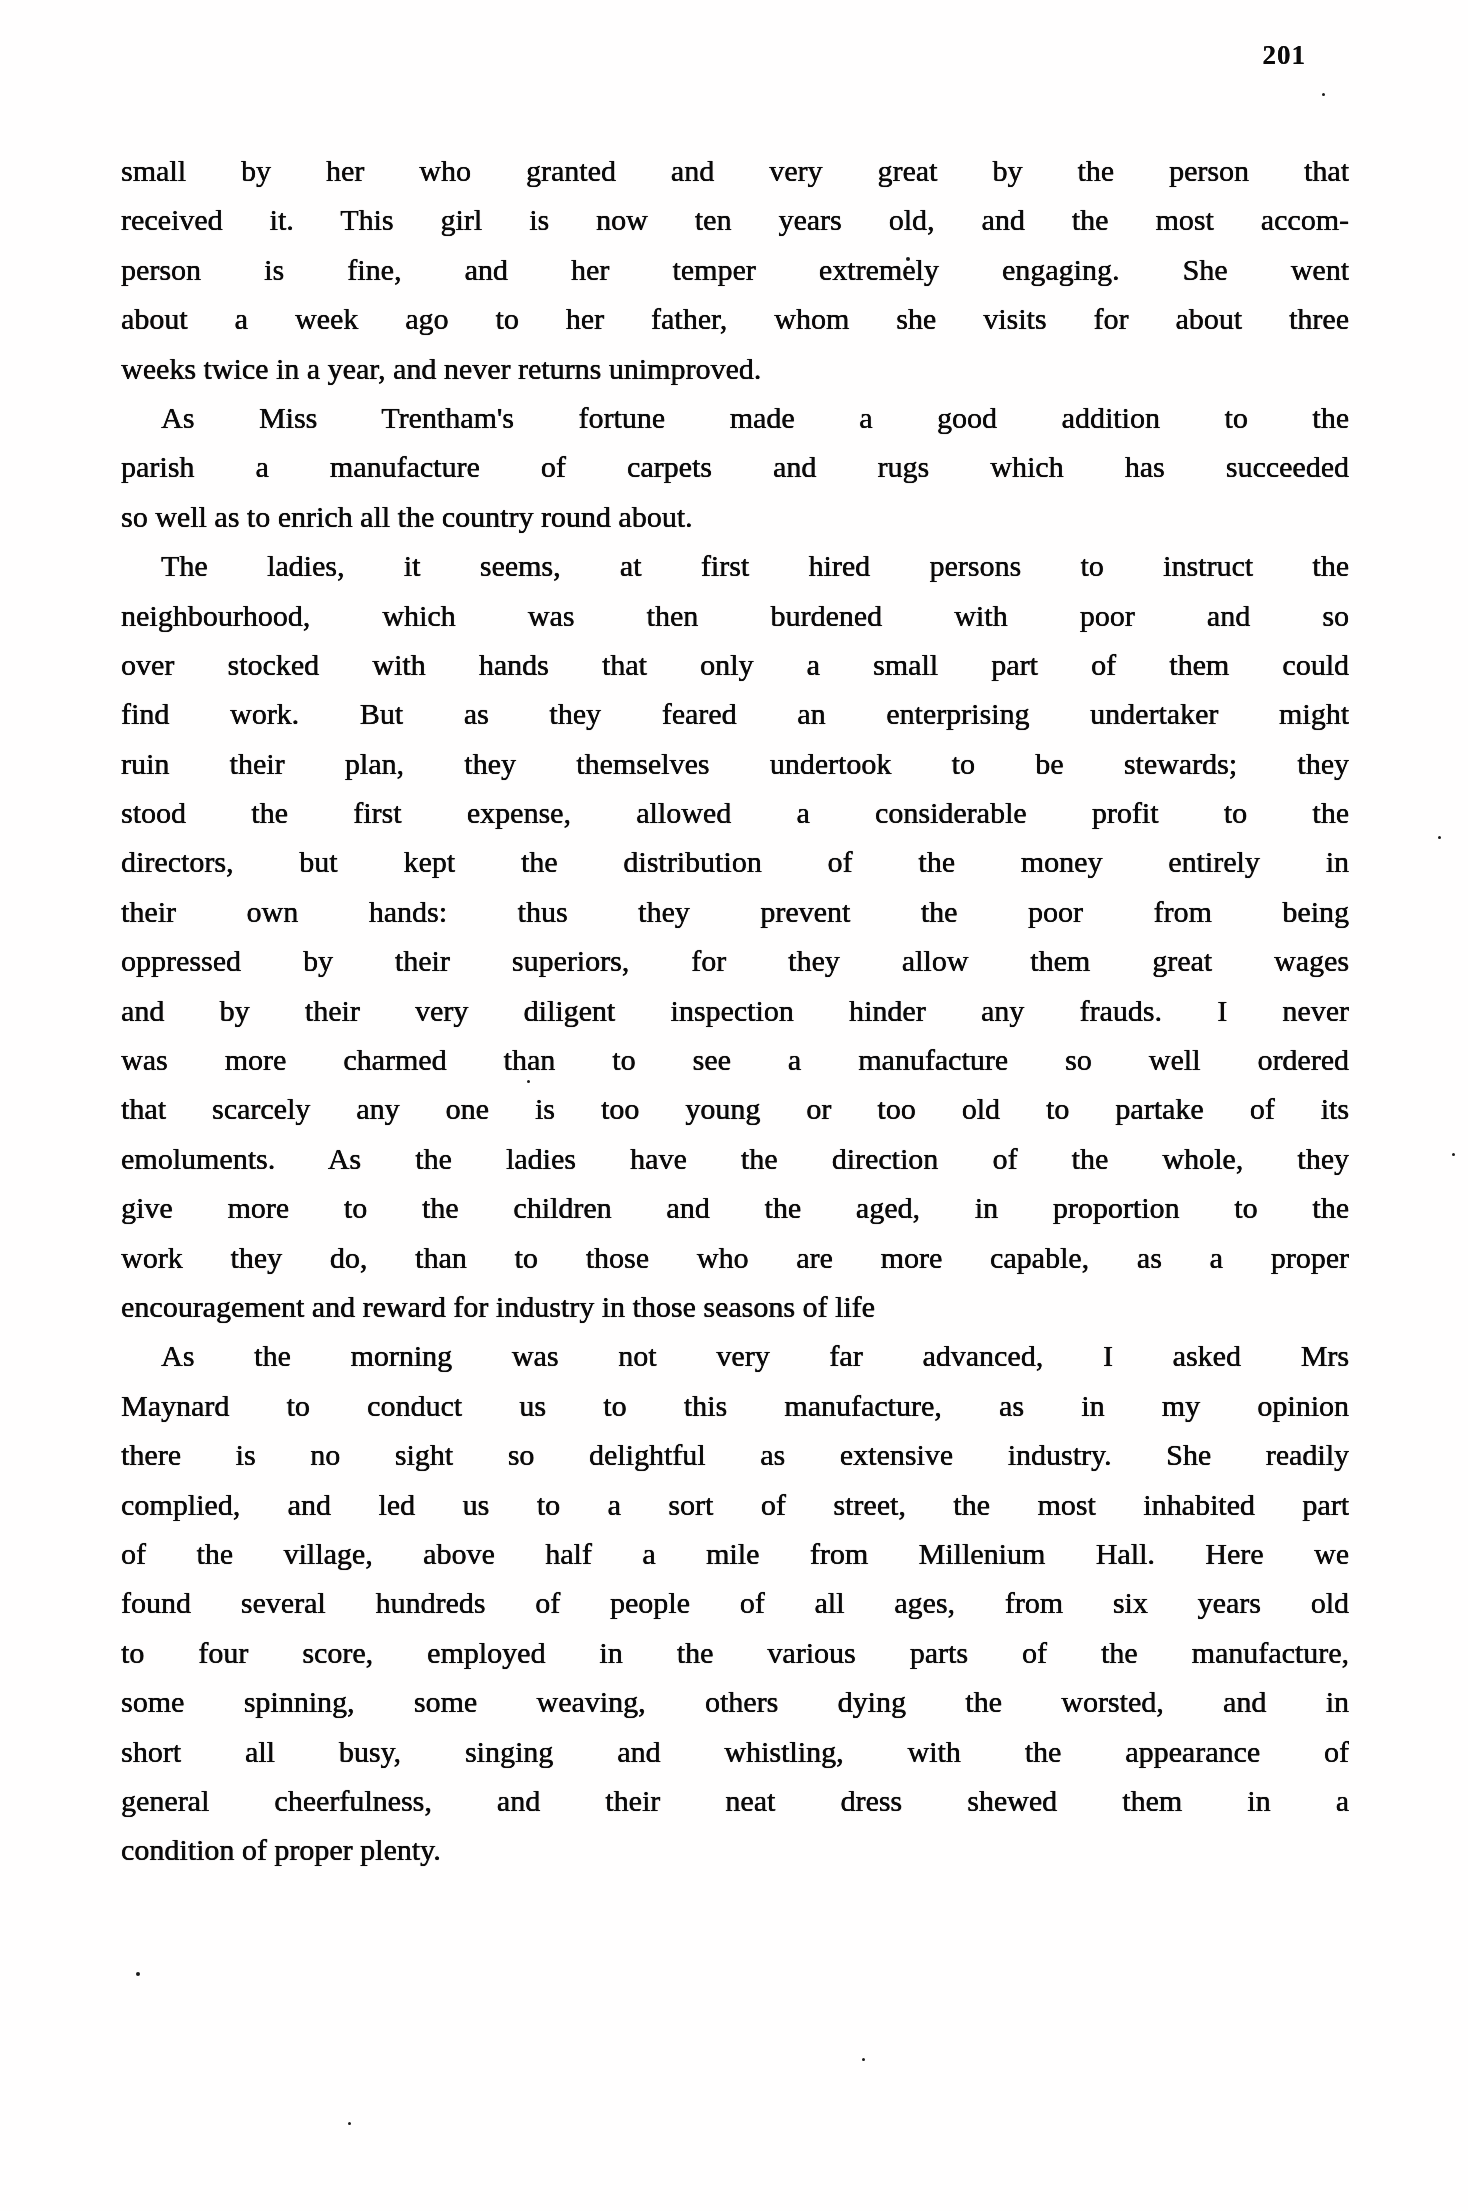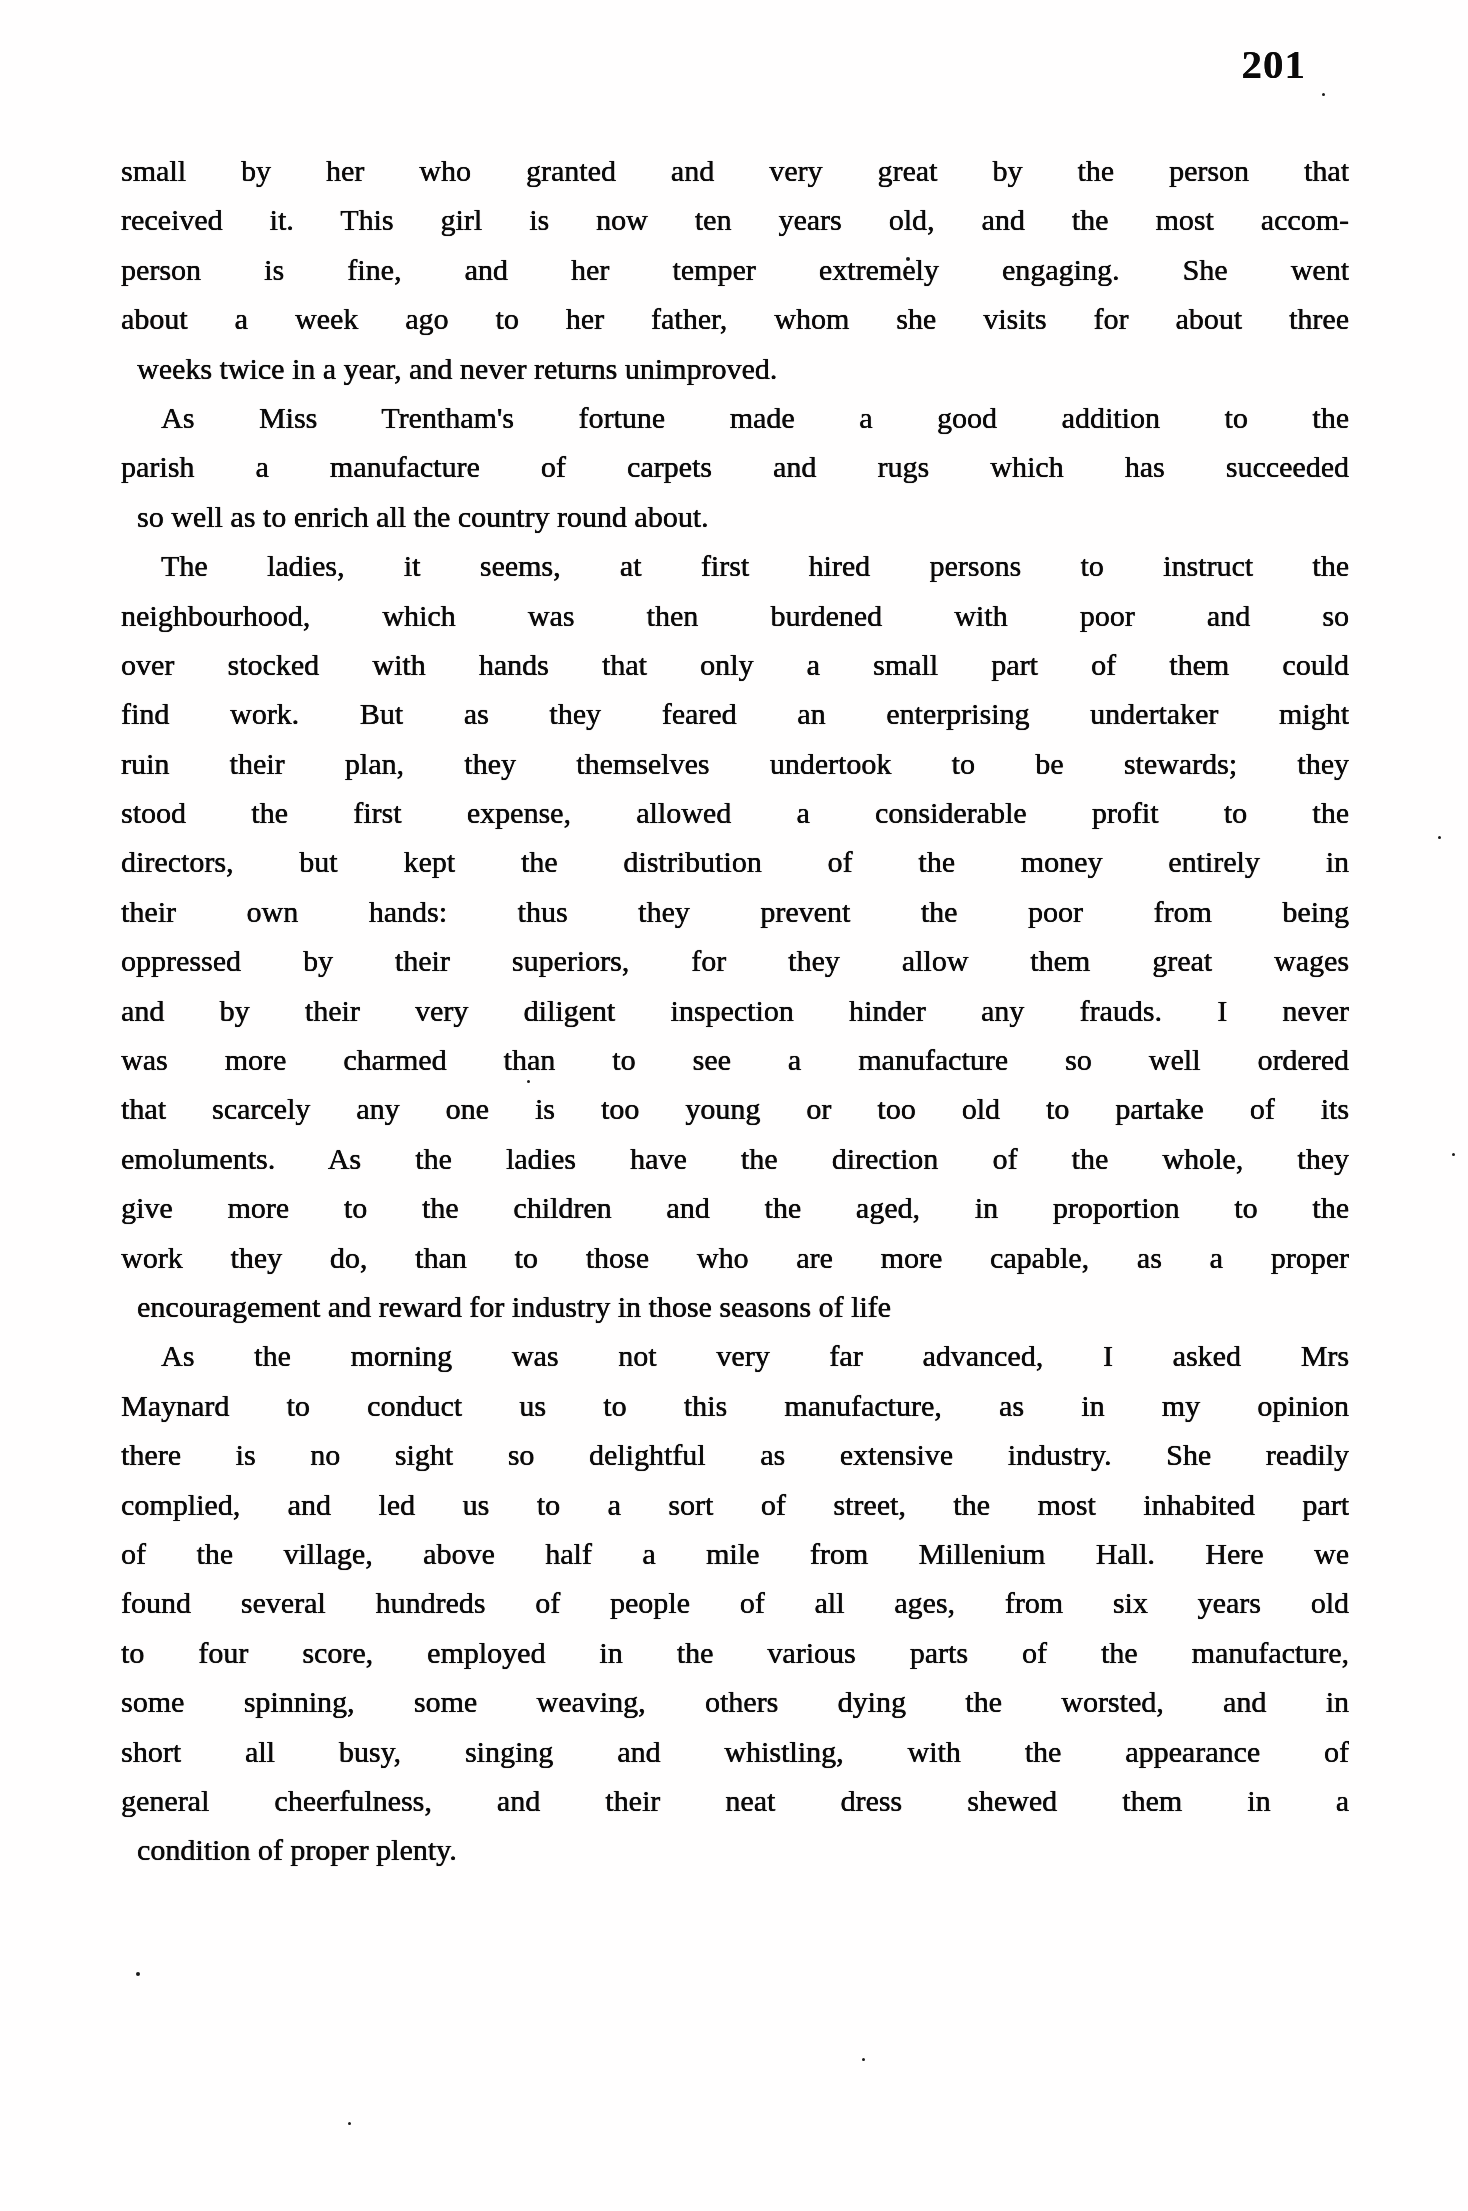--- a/index.html
+++ b/index.html
@@ -13,21 +13,21 @@
     height: 2211px;
     background: #fffefe;
     overflow: hidden;
     font-family: "Liberation Serif", serif;
     color: #0b0a0a;
   }
   .page-number {
     position: absolute;
     top: 40px;
     right: 162px;
-    font-size: 41px;
+    font-size: 27px;
     font-weight: 700;
     letter-spacing: 1px;
     color: #0b0a0a;
     text-shadow: 0 0 0.6px rgba(0,0,0,0.85);
   }
   .text-block {
     position: absolute;
     left: 121px;
     top: 146px;
     width: 1228px;
@@ -45,21 +45,20 @@
     text-align-last: justify;
     white-space: normal;
     overflow: hidden;
     text-shadow: 0 0 0.7px rgba(0,0,0,0.9), 0.35px 0 0 rgba(0,0,0,0.75);
   }
   .line.indent {
     text-indent: 40px;
   }
   .line.para-last {
     text-align-last: left;
-    margin-left: 16px;
   }
   .speck {
     position: absolute;
     background: #1a1a1a;
     border-radius: 50%;
   }
 </style>
 </head>
 <body>
 

